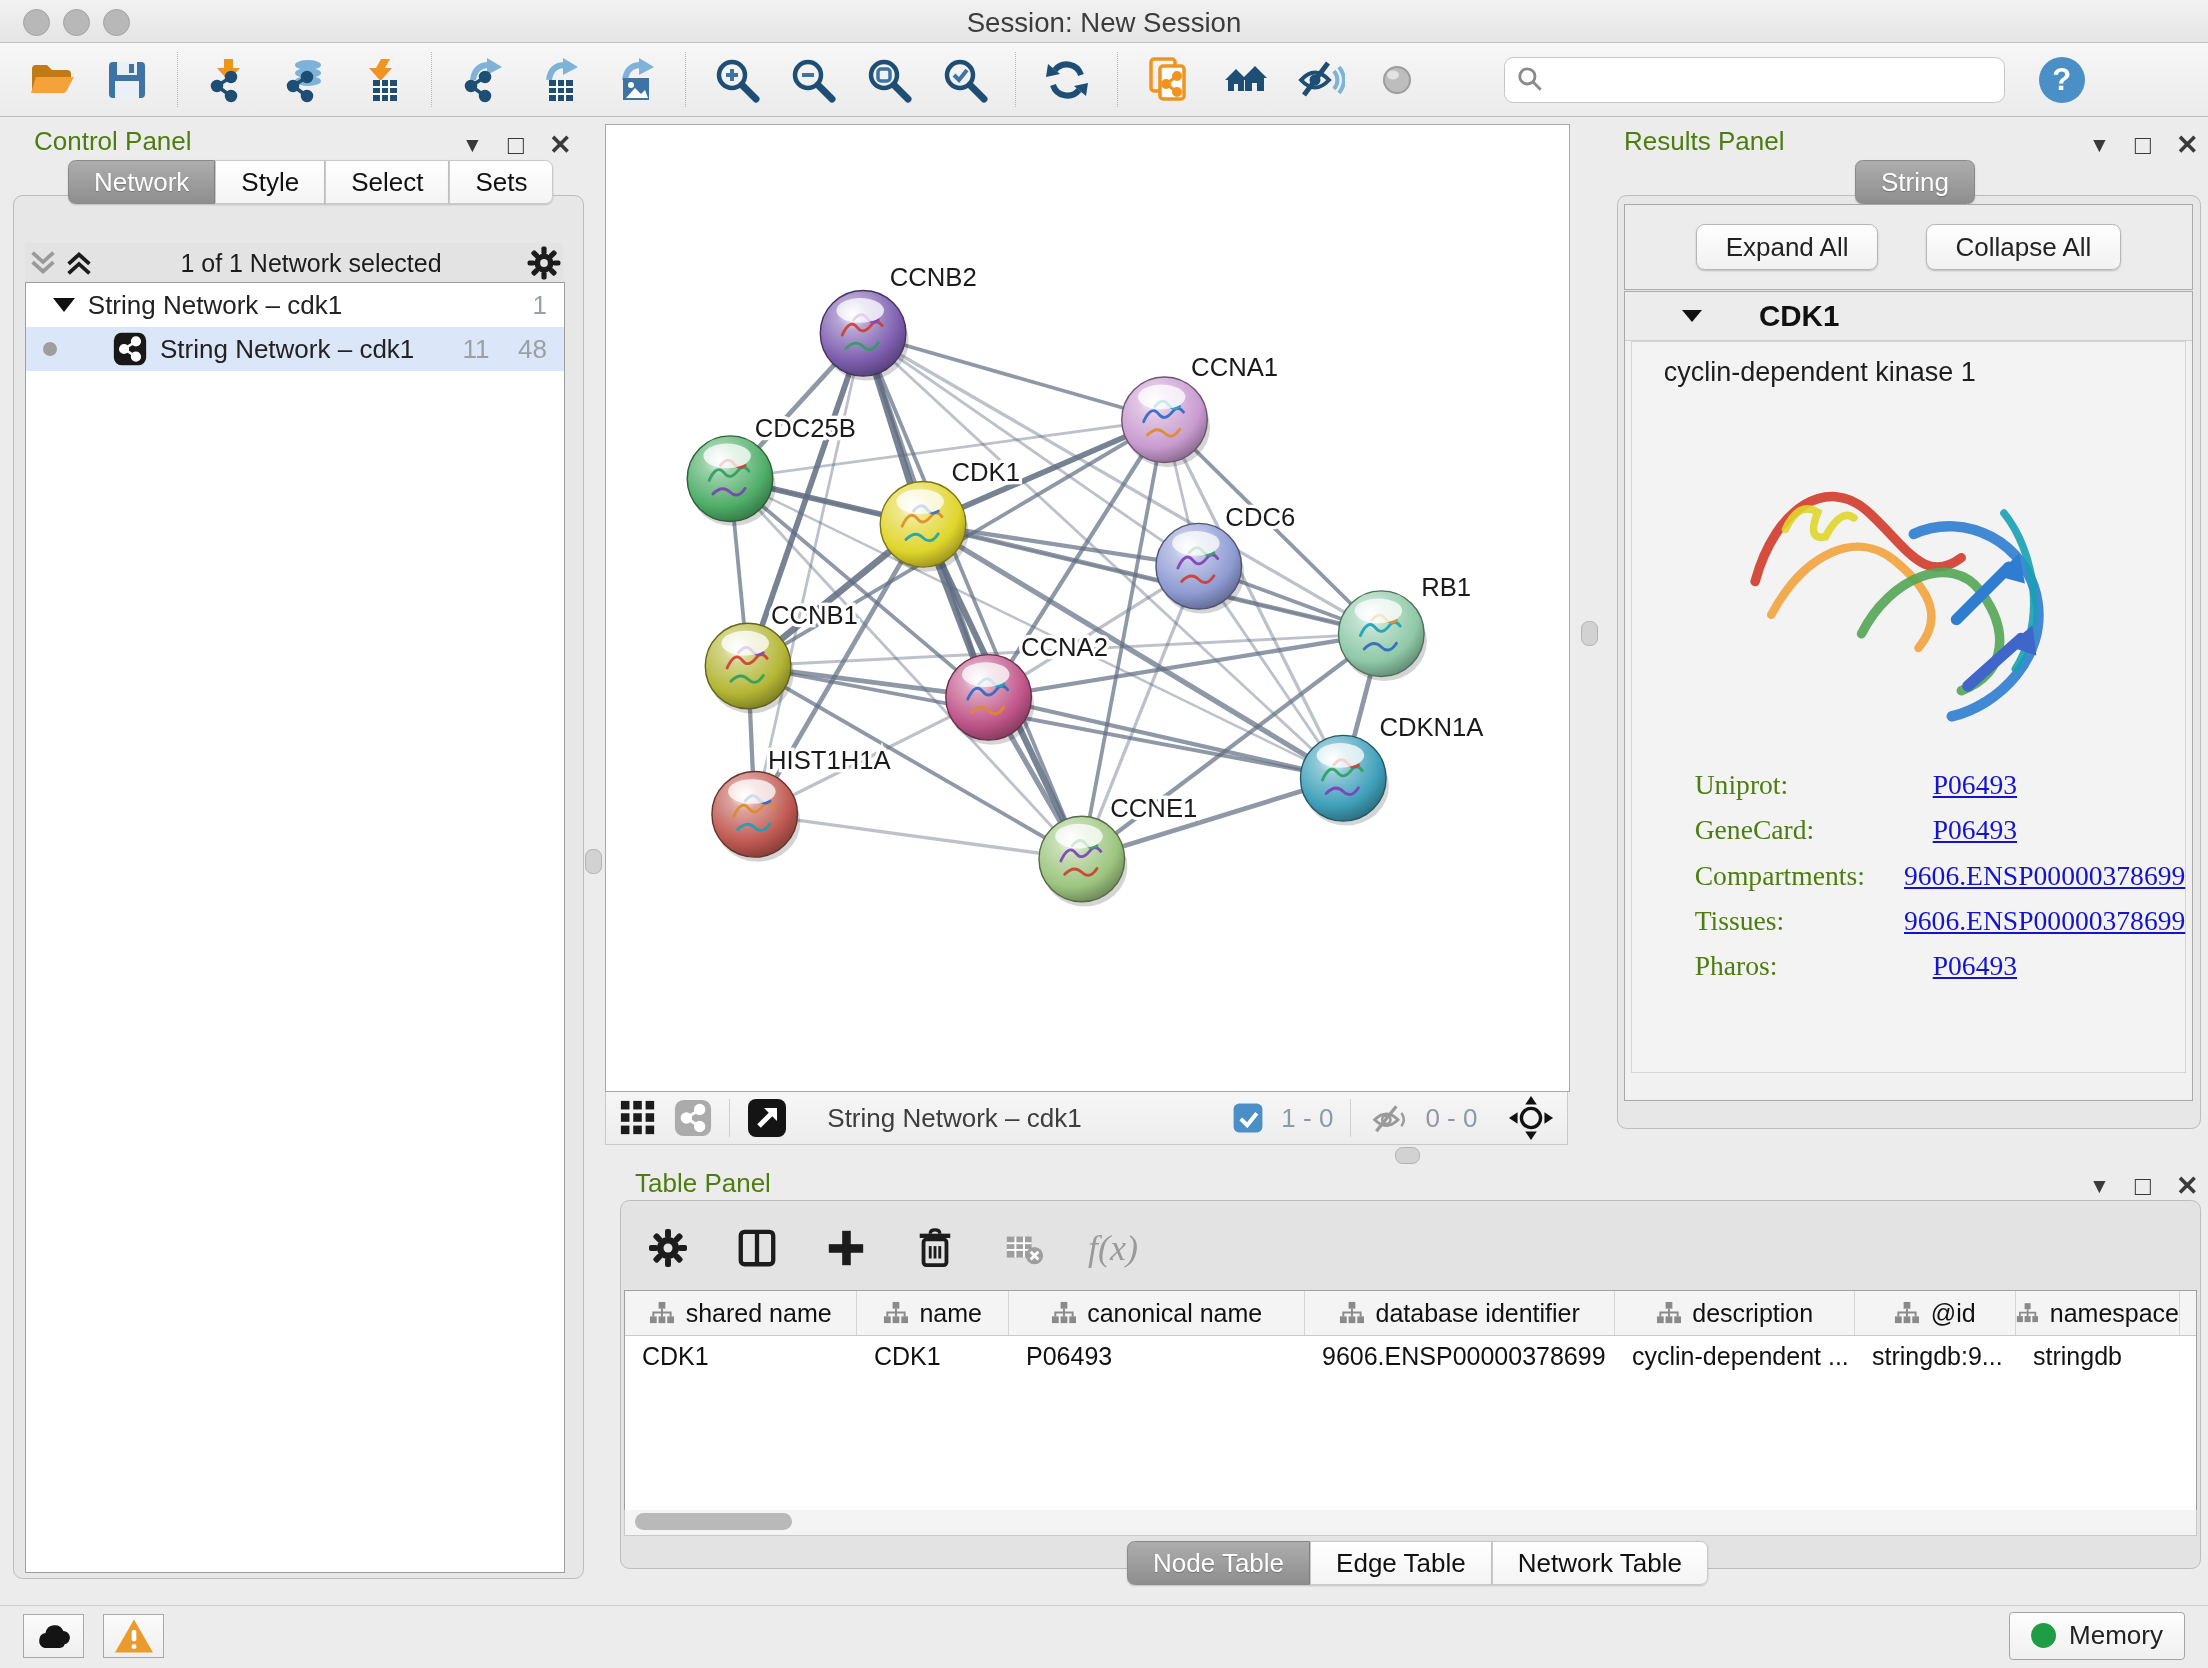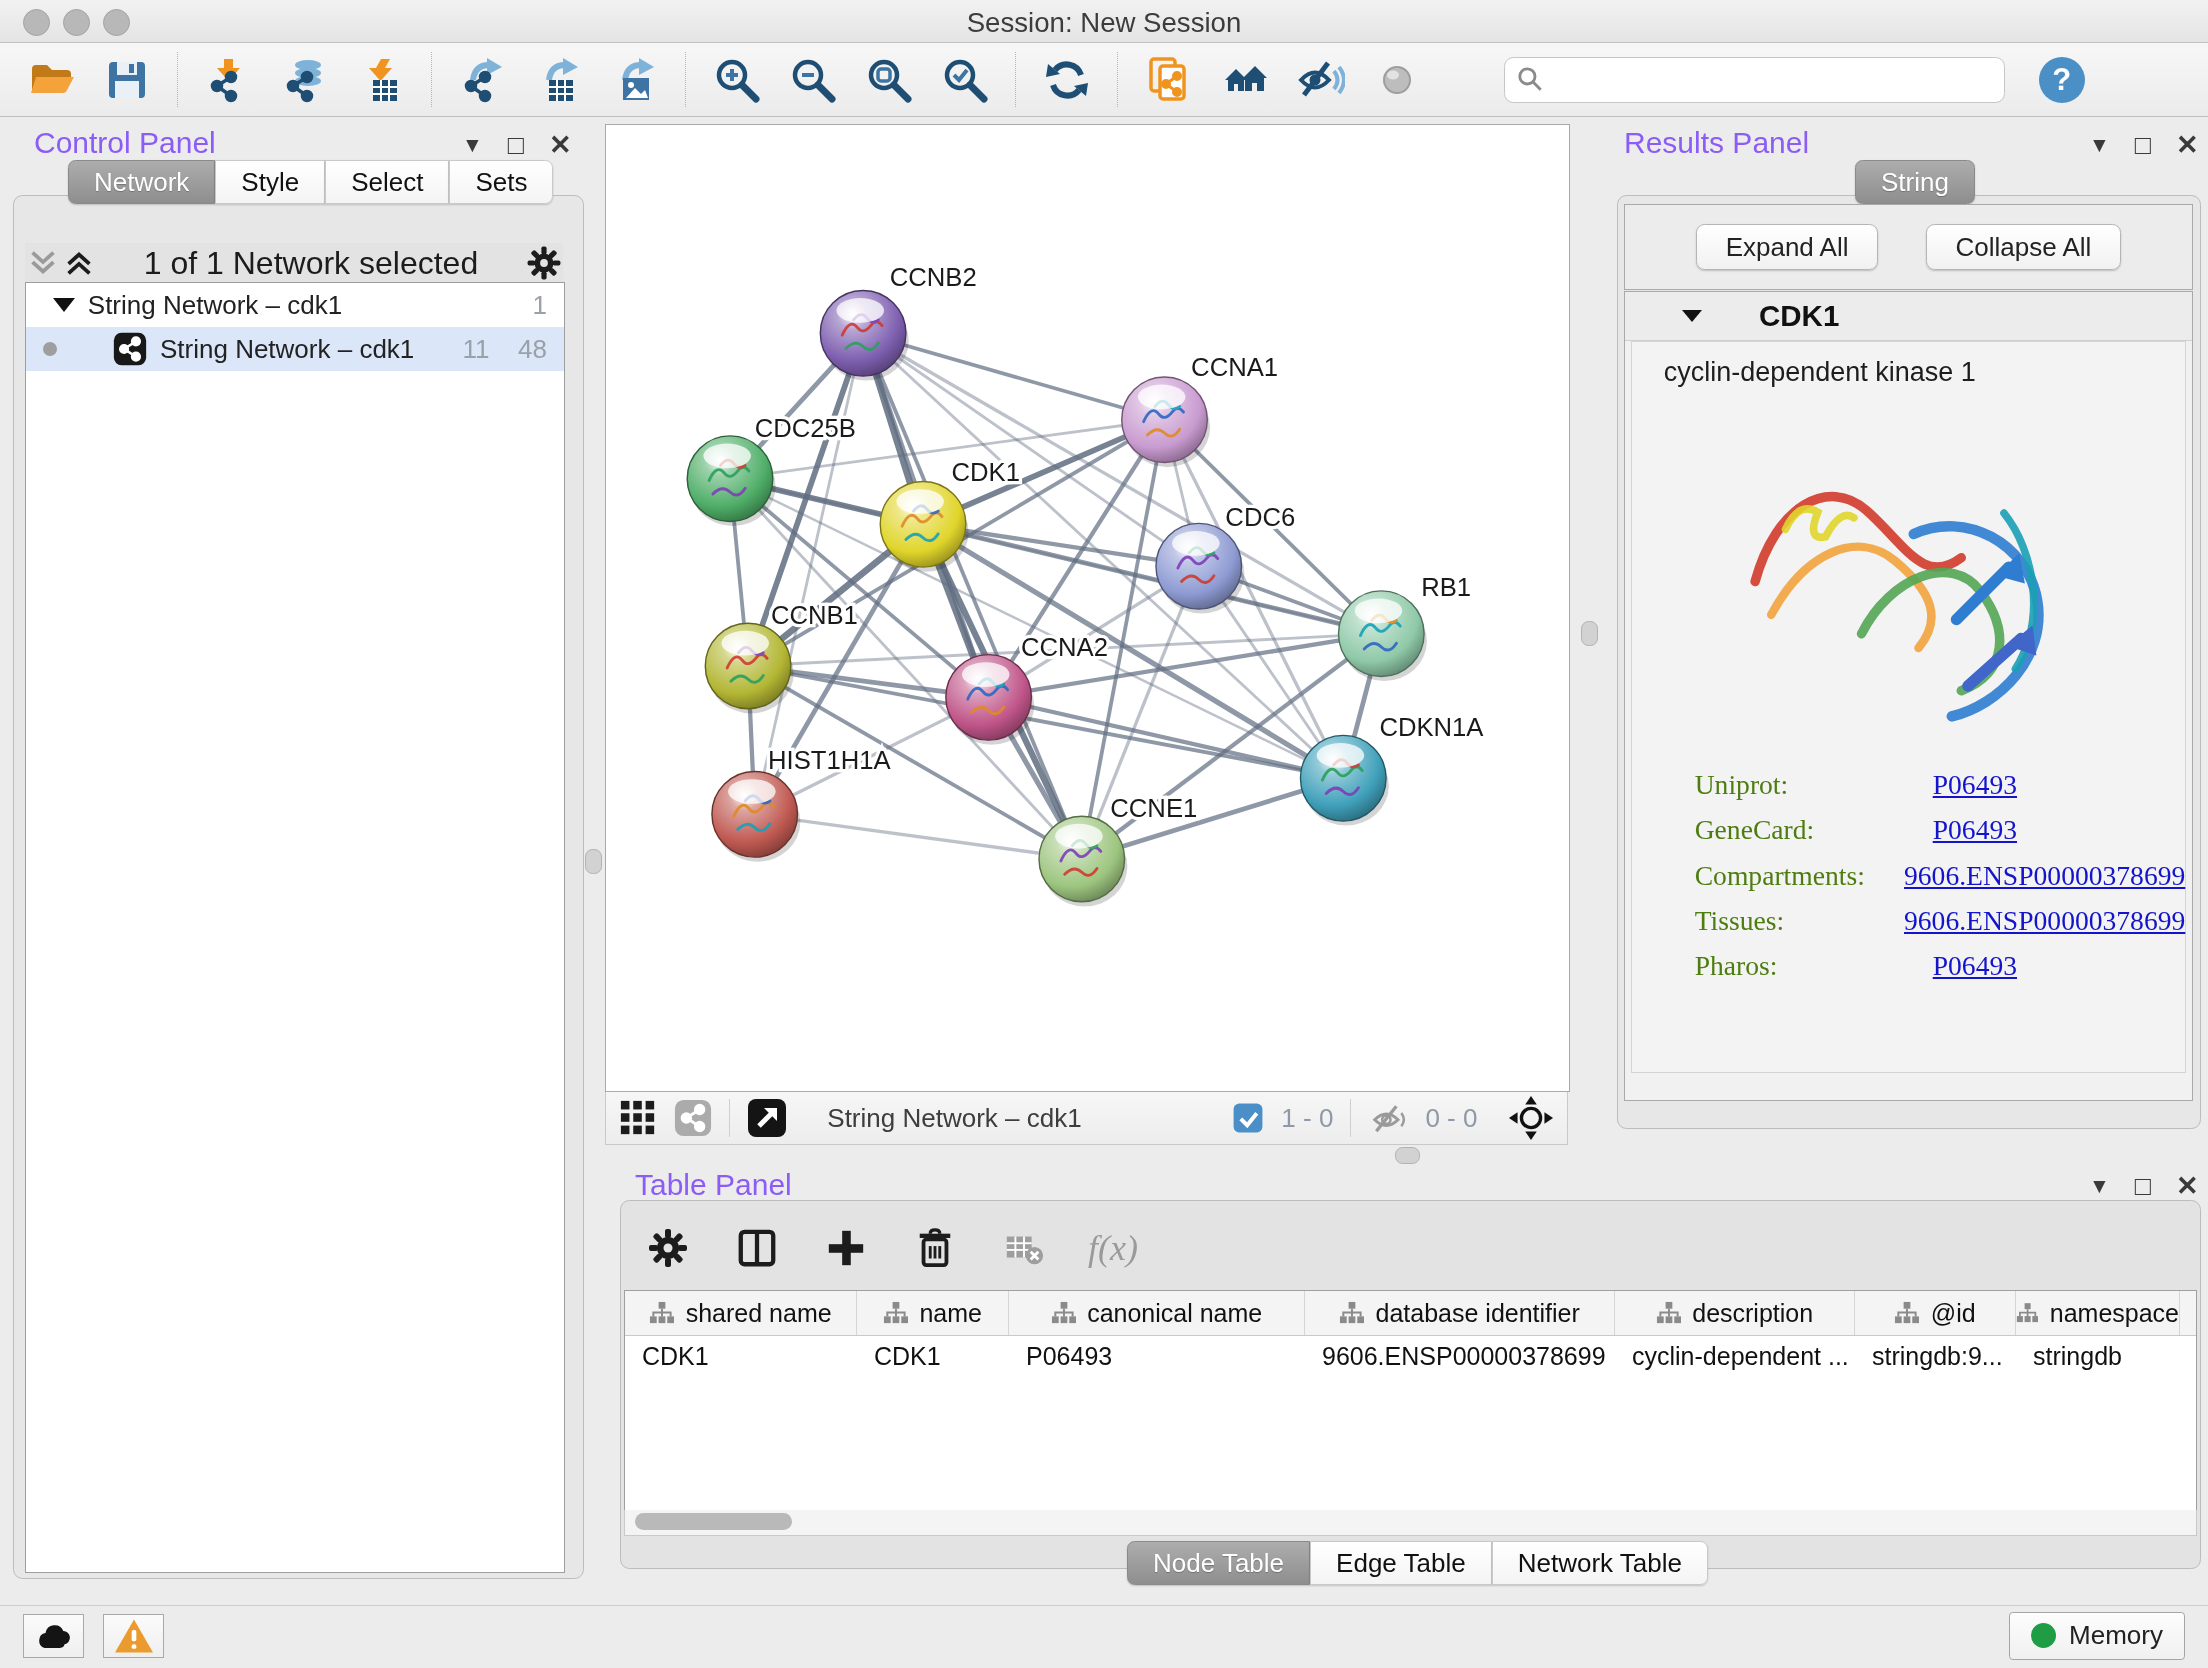--- a/index.html
+++ b/index.html
@@ -10,33 +10,33 @@
   .win-title{position:absolute;left:0;right:0;top:6.7px;text-align:center;font-size:27.6px;color:#3c3c3c;}
   
   .toolbar{position:absolute;left:0;top:43px;width:2208px;height:73px;background:linear-gradient(#f7f7f7,#ebebeb);border-bottom:1px solid #bdbdbd;display:flex;align-items:center;}
   .tb-group{display:flex;align-items:center;gap:25px;padding:0 25px;}
   .tb-sep{width:0;height:55px;border-left:1.9px dotted #b5b5b5;}
   .tb-btn{width:51px;height:51px;display:flex;align-items:center;justify-content:center;cursor:pointer;}
   .tb-search{margin-left:57px;width:476px;height:44px;background:#fff;border:1.9px solid #c6c6c6;border-radius:9.5px;display:flex;align-items:center;padding:0 11.4px;}
   .tb-search input{border:none;outline:none;font-size:25px;flex:1;background:transparent;font-family:"Liberation Sans",sans-serif;}
   .help-btn{margin-left:34px;width:46px;height:46px;border-radius:50%;background:#4a90c7;color:#fff;font-size:31px;font-weight:bold;display:flex;align-items:center;justify-content:center;cursor:pointer;}
   
-  .dock-head{position:absolute;font-size:30px;color:#8b5cf6;}
+  .dock-head{position:absolute;font-size:26px;color:#4d7c0f;}
   .dock-ctrl{position:absolute;display:flex;gap:25px;align-items:center;color:#3a3a3a;}
   .dock-ctrl span{cursor:pointer;}
   .panel-box{position:absolute;background:#e7e7e7;border:1px solid #bcbcbc;border-radius:9.5px;}
   .tabstrip{position:absolute;display:flex;}
   .tab{font-size:26px;padding:5.7px 25px;background:linear-gradient(#ffffff,#f4f4f4);border:1px solid #c9c9c9;color:#111;cursor:pointer;box-shadow:0 1px 1.9px rgba(0,0,0,.18);}
   .tab.first{border-radius:7.6px 0 0 7.6px;}
   .tab.last{border-radius:0 7.6px 7.6px 0;}
   .tab.only{border-radius:7.6px;}
   .tab.active{background:linear-gradient(#adadad,#8e8e8e);color:#fff;border-color:#8a8a8a;text-shadow:0 1px 1px rgba(0,0,0,.25);}
   
   .cp-status{position:absolute;left:25px;top:243px;width:538px;height:40px;display:flex;align-items:center;background:#e3e3e3;}
-  .cp-status .txt{flex:1;text-align:center;font-size:32px;color:#1c1c1c;}
+  .cp-status .txt{flex:1;text-align:center;font-size:25px;color:#1c1c1c;}
   .tree{position:absolute;left:25px;top:282px;width:538px;height:1289px;background:#fff;border:1px solid #9e9e9e;}
   .tree-row{height:44px;display:flex;align-items:center;font-size:26px;gap:13.3px;padding:0 9.5px;cursor:pointer;}
   .tree-row .grow{flex:1;}
   .tree-row .num{color:#9aa0a8;font-size:26px;padding:0 7.6px;}
   .tree-row.sel{background:#dbe7f8;}
   .tri-down{width:0;height:0;border-left:11.4px solid transparent;border-right:11.4px solid transparent;border-top:14.3px solid #111;}
   .dot-gray{width:14.3px;height:14.3px;border-radius:50%;background:#9e9e9e;}
   
   .netview{position:absolute;left:605px;top:124px;width:963px;height:966px;background:#fff;border:1px solid #a9a9a9;}
   .nv-toolbar{position:absolute;left:605px;top:1092px;width:963px;height:53px;background:linear-gradient(#f6f6f6,#ededed);border:1px solid #c9c9c9;border-top:none;display:flex;align-items:center;gap:17px;padding:0 13.3px;box-sizing:border-box;}

